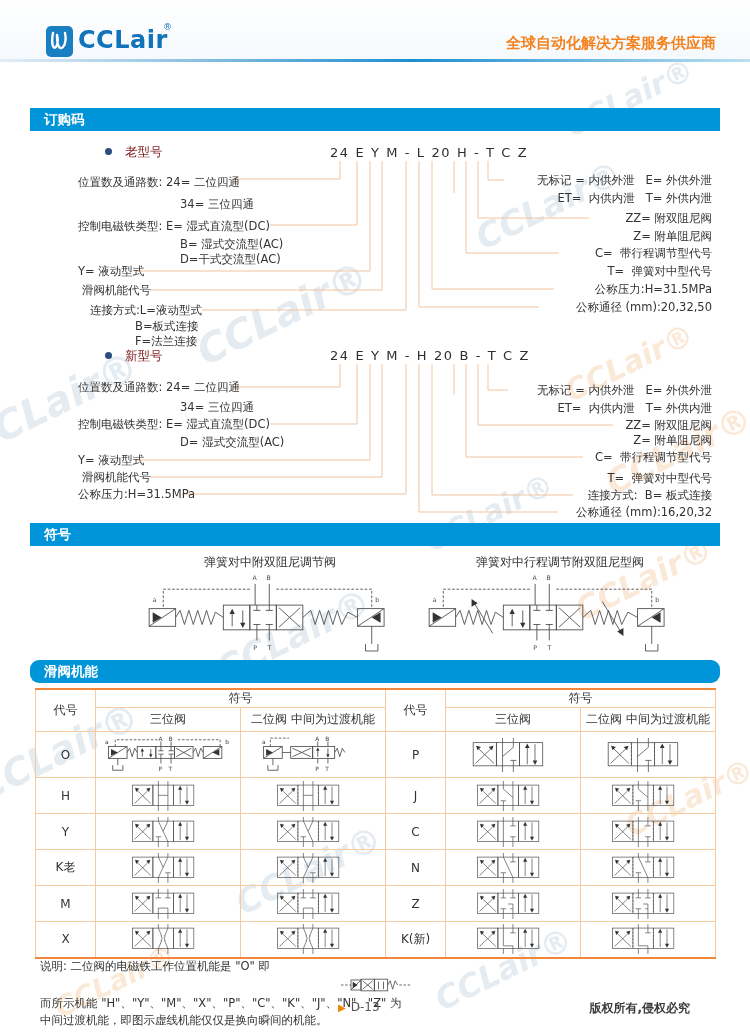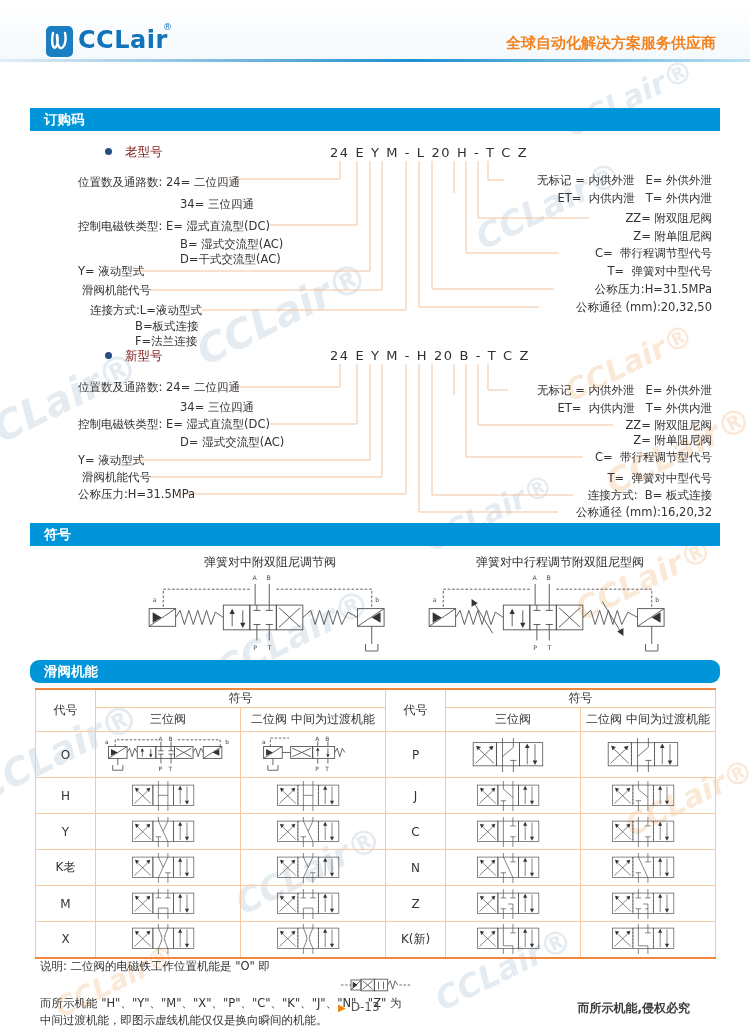--- a/index.html
+++ b/index.html
@@ -690,13 +690,13 @@
   <rect x="40" y="5" width="16" height="14"></rect>
         <path d="M45 17 V8 M51 8 V17"></path>
   <polyline points="56,12 59,7 62,17 65,7 68,12"></polyline>
 </svg></span>
   <span>而所示机能  "H"、"Y"、"M"、"X"、"P"、"C"、"K"、"J"、"N"、"Z"    为</span><br>
   <span>中间过渡机能，即图示虚线机能仅仅是换向瞬间的机能。</span>
 </div>
 <div id="footer-page">
   <span class="tri">▶</span><span>D-13</span>
 </div>
-<div id="footer-copy">而所示机能,侵权必究</div>
+<div id="footer-copy">版权所有,侵权必究</div>
 
 </body></html>

